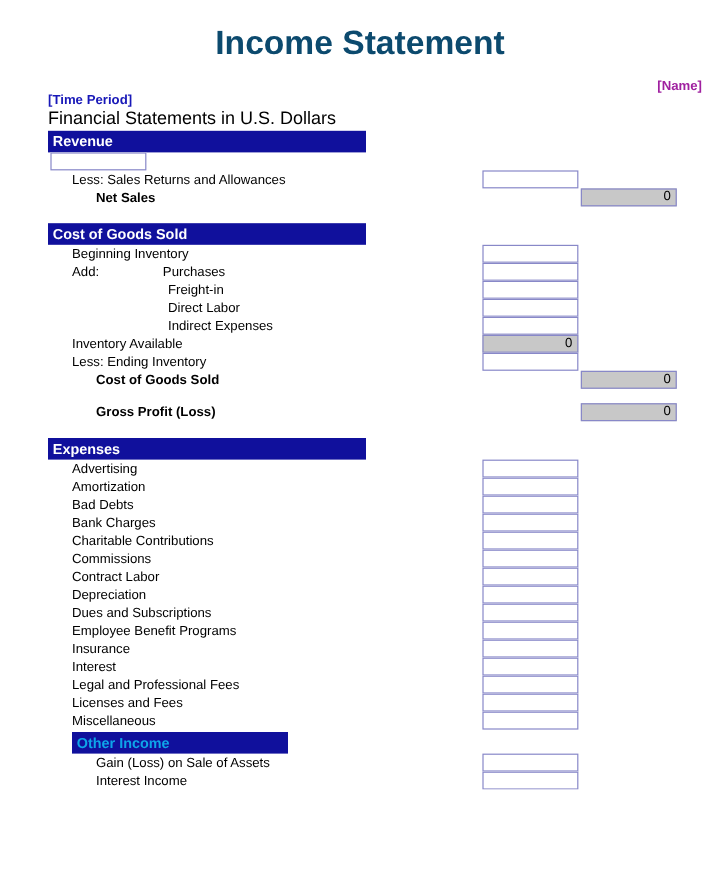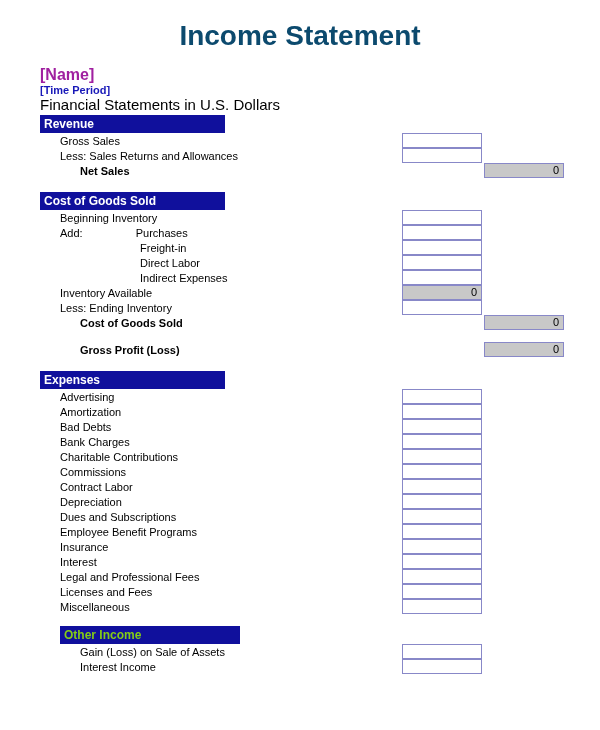--- a/index.html
+++ b/index.html
@@ -14,50 +14,51 @@
       color: #0c4a6e;
       font-size: 28px;
       font-weight: bold;
       text-align: center;
       margin-bottom: 14px;
       margin-left: -25px;
     }
     .meta-name {
       color: #a020a0;
       font-weight: bold;
-      font-size: 16px;
+      font-size: 11px;
+      text-align: right;
     }
     .meta-period {
       color: #1818b8;
       font-weight: bold;
       font-size: 11px;
     }
     .meta-currency {
       color: #000;
       font-size: 15px;
       margin-bottom: 2px;
     }
     .section-header {
       background: #10109c;
       color: #fff;
       font-weight: bold;
       font-size: 12px;
       padding: 2px 4px;
-      width: 185px;
+      width: 265px;
       margin-top: 2px;
     }
     .sub-header {
       background: #10109c;
-      color: #84cc16;
+      color: #0ea5e9;
       font-weight: bold;
       font-size: 12px;
       padding: 2px 4px;
       width: 180px;
       margin-left: 20px;
-      margin-top: 12px;
+      margin-top: 2px;
     }
     .row {
       display: flex;
       align-items: center;
       height: 15px;
     }
     .label {
       flex: 0 0 360px;
       padding-left: 20px;
     }
@@ -85,21 +86,20 @@
 </head>
 <body>
 
 <div class="title">Income Statement</div>
 <div class="meta-name">[Name]</div>
 <div class="meta-period">[Time Period]</div>
 <div class="meta-currency">Financial Statements in U.S. Dollars</div>
 
 <div class="section-header">Revenue</div>
 <div class="row">
-  <div class="label">Gross Sales</div>
   <div class="cell"></div>
 </div>
 <div class="row">
   <div class="label">Less: Sales Returns and Allowances</div>
   <div class="cell"></div>
 </div>
 <div class="row">
   <div class="label indent2 bold">Net Sales</div>
   <div class="cell spacer"></div>
   <div class="cell gray">0</div>

